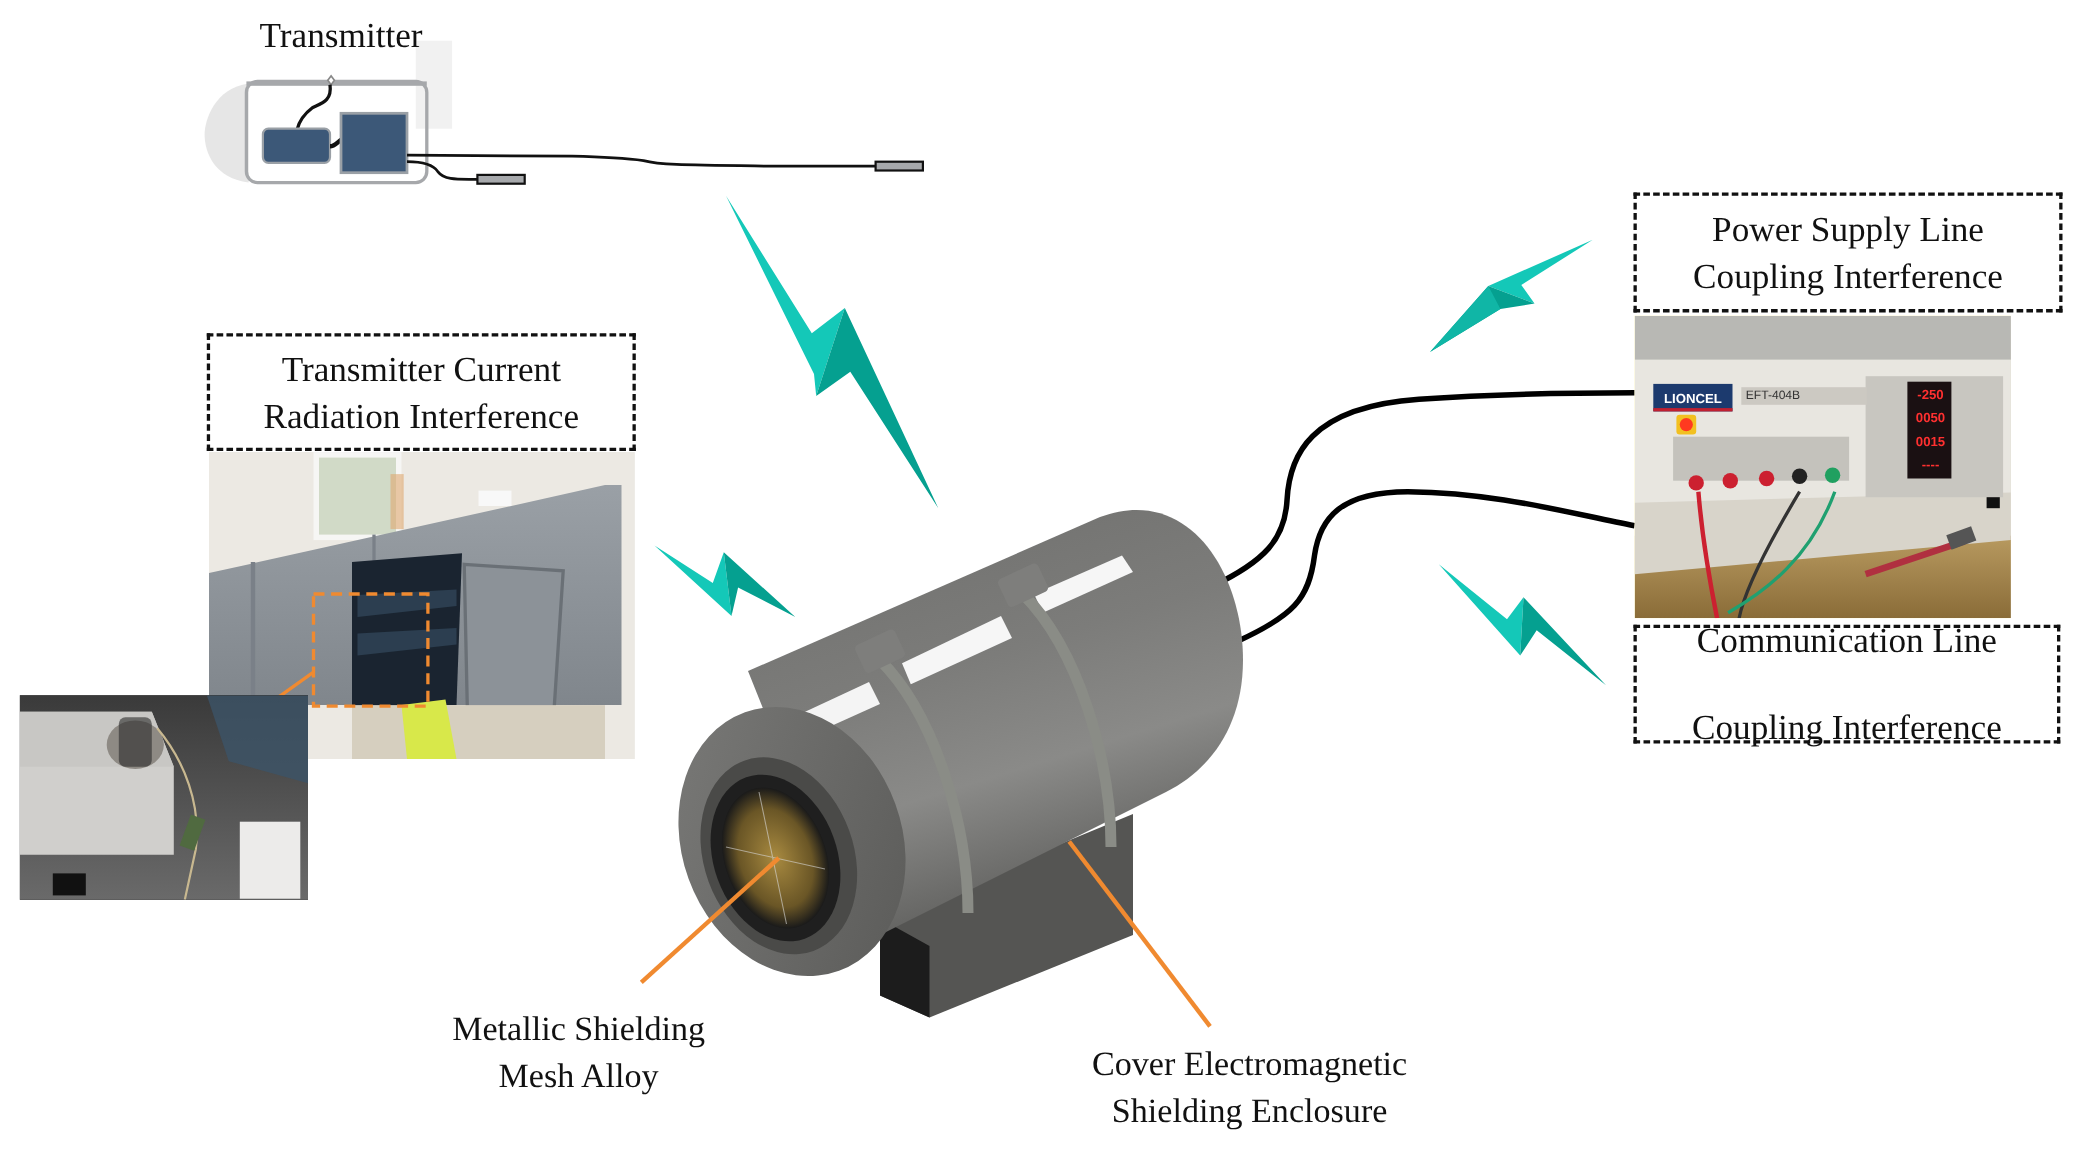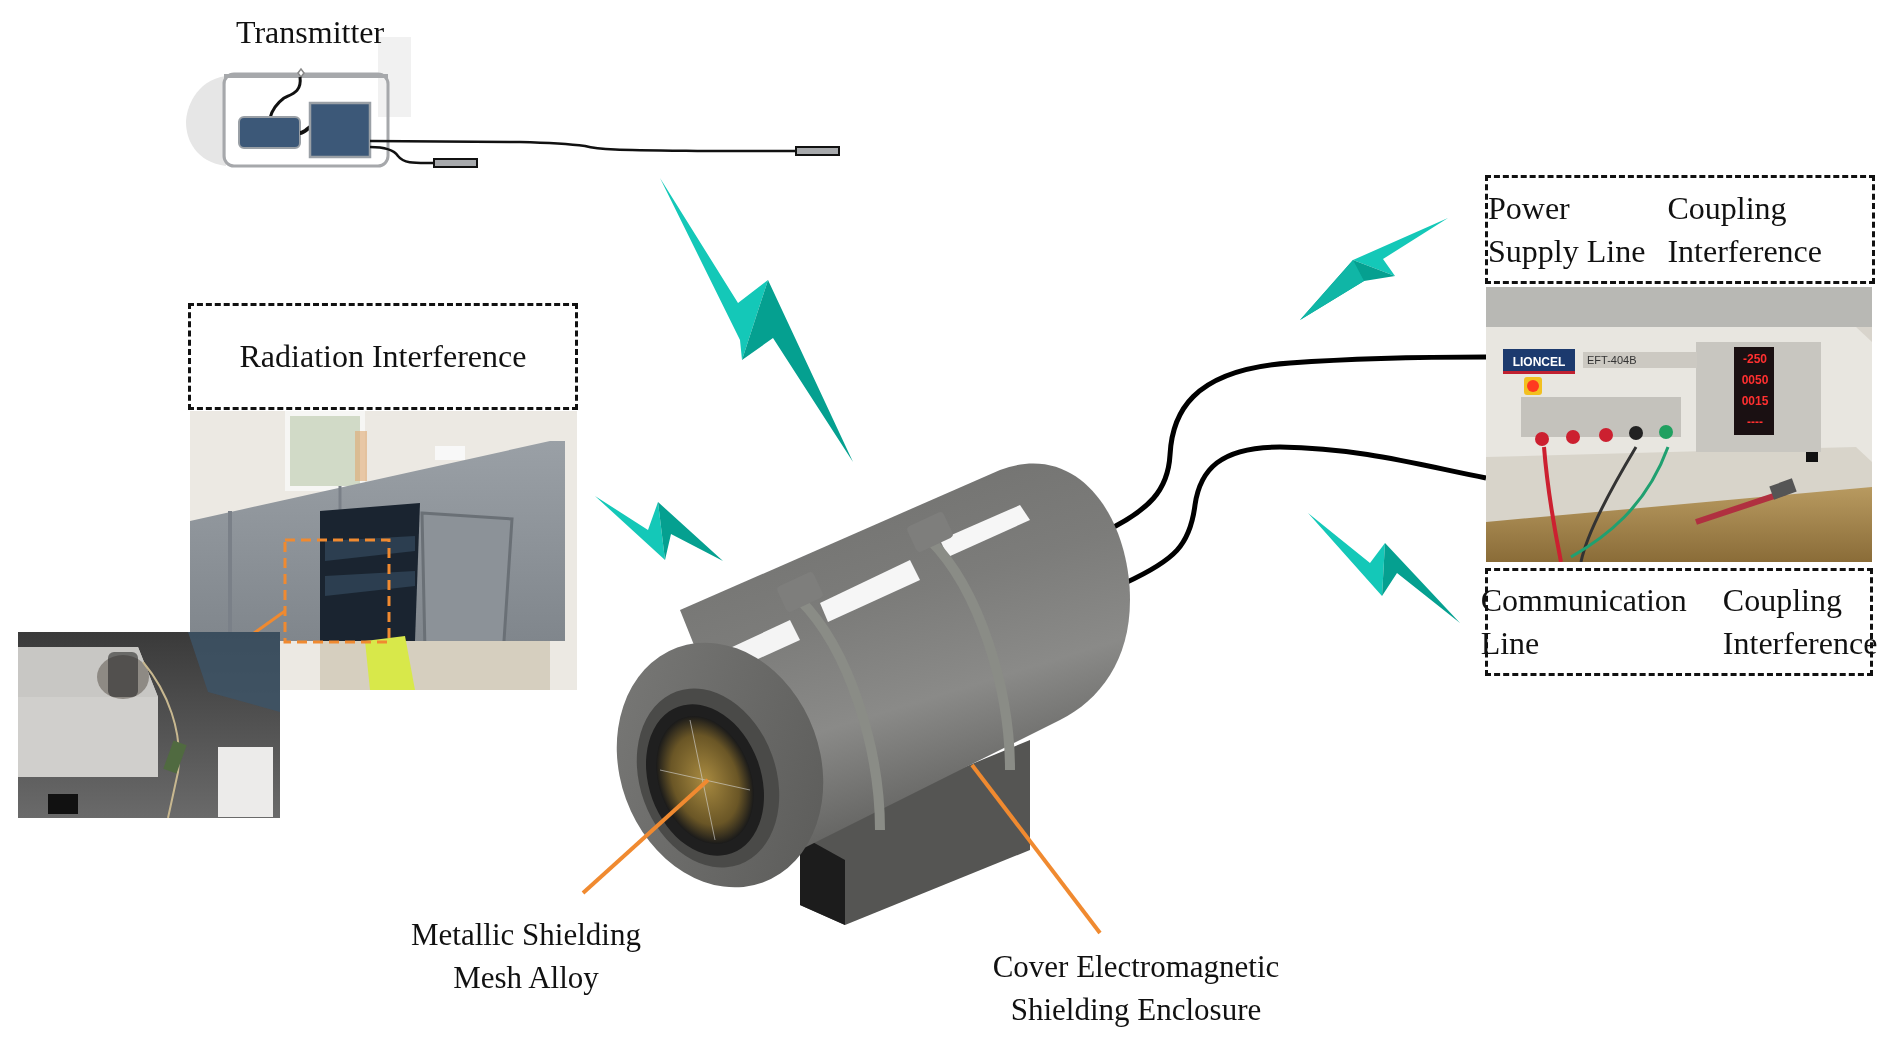--- a/index.html
+++ b/index.html
@@ -1,21 +1,21 @@
 <!DOCTYPE html>
 <html><head>
 <meta charset="utf-8">
 <style>
   html, body { margin: 0; padding: 0; background: #ffffff; }
   body { width: 1892px; height: 1045px; position: relative; overflow: hidden;
          font-family: "Liberation Serif", "DejaVu Serif", serif; color: #111; }
   .abs { position: absolute; }
   .label { position: absolute; text-align: center; font-size: 31px; line-height: 43px; white-space: nowrap; margin-left: 36px; }
   .dashed-box { position: absolute; border: 3px dashed #111; box-sizing: border-box; background: #fff;
-                display: flex; flex-direction: row; justify-content: center; align-items: center;
+                display: flex; flex-direction: column; justify-content: center; align-items: center;
                 font-size: 32px; line-height: 43px; }
   .photo { position: absolute; overflow: hidden; }
   svg { position: absolute; left: 0; top: 0; }
 </style>
 </head>
 <body>
 
 <svg width="1892" height="1045" viewBox="0 0 1892 1045">
   <defs>
     <linearGradient id="cylBody" x1="0" y1="0" x2="0.35" y2="1">
@@ -141,21 +141,21 @@
     <polygon points="0,15 120,15 140,65 0,65" fill="#c8c7c4"></polygon>
     <ellipse cx="105" cy="45" rx="26" ry="22" fill="#8e8a84"></ellipse>
     <rect x="90" y="20" width="30" height="45" rx="6" fill="#2a2a2a" opacity="0.6"></rect>
     <rect x="200" y="115" width="55" height="70" fill="#ecebea"></rect>
     <path d="M125,30 C150,60 165,100 160,140 L150,186" stroke="#c8b890" stroke-width="2" fill="none"></path>
     <rect x="150" y="110" width="14" height="30" fill="#506a40" transform="rotate(20 157 125)"></rect>
     <rect x="30" y="162" width="30" height="20" fill="#111"></rect>
   </svg>
 </div>
 
-<div class="photo" style="left:1486px; top:287px; width:386px; height:275px; background:#fef9c3;">
+<div class="photo" style="left:1486px; top:287px; width:342px; height:275px; background:#fef9c3;">
   <svg width="386" height="275" viewBox="0 0 386 275">
     <rect width="386" height="275" fill="#d8d4cc"></rect>
     <rect x="0" y="0" width="386" height="40" fill="#b8b8b4"></rect>
     <polygon points="0,40 370,40 386,55 386,200 0,230" fill="#e8e6e0"></polygon>
     <rect x="0" y="200" width="386" height="75" fill="url(#benchGrad)"></rect>
     <polygon points="0,170 370,160 386,175 386,200 0,235" fill="#d8d4ca"></polygon>
     <rect x="210" y="55" width="125" height="110" fill="#c8c6c0"></rect>
     <rect x="248" y="60" width="40" height="88" fill="#1a1012"></rect>
     <rect x="320" y="165" width="12" height="10" fill="#111"></rect>
     <rect x="38" y="90" width="18" height="18" rx="3" fill="#f2c020"></rect>
@@ -182,20 +182,21 @@
     <div>-250</div>
     <div>0050</div>
     <div>0015</div>
     <div>----</div>
   </div>
 </div>
 
 <div class="label" style="left:200px; top:11px; font-size:32px;">Transmitter</div>
 
 <div class="dashed-box" style="left:188px; top:303px; width:390px; height:107px;">
+  <div>Transmitter Current</div>
   <div>Radiation Interference</div>
 </div>
 
 <div class="dashed-box" style="left:1485px; top:175px; width:390px; height:109px;">
   <div>Power Supply Line</div>
   <div>Coupling Interference</div>
 </div>
 
 <div class="dashed-box" style="left:1485px; top:568px; width:388px; height:108px;gap:36px;">
   <div>Communication Line</div>

